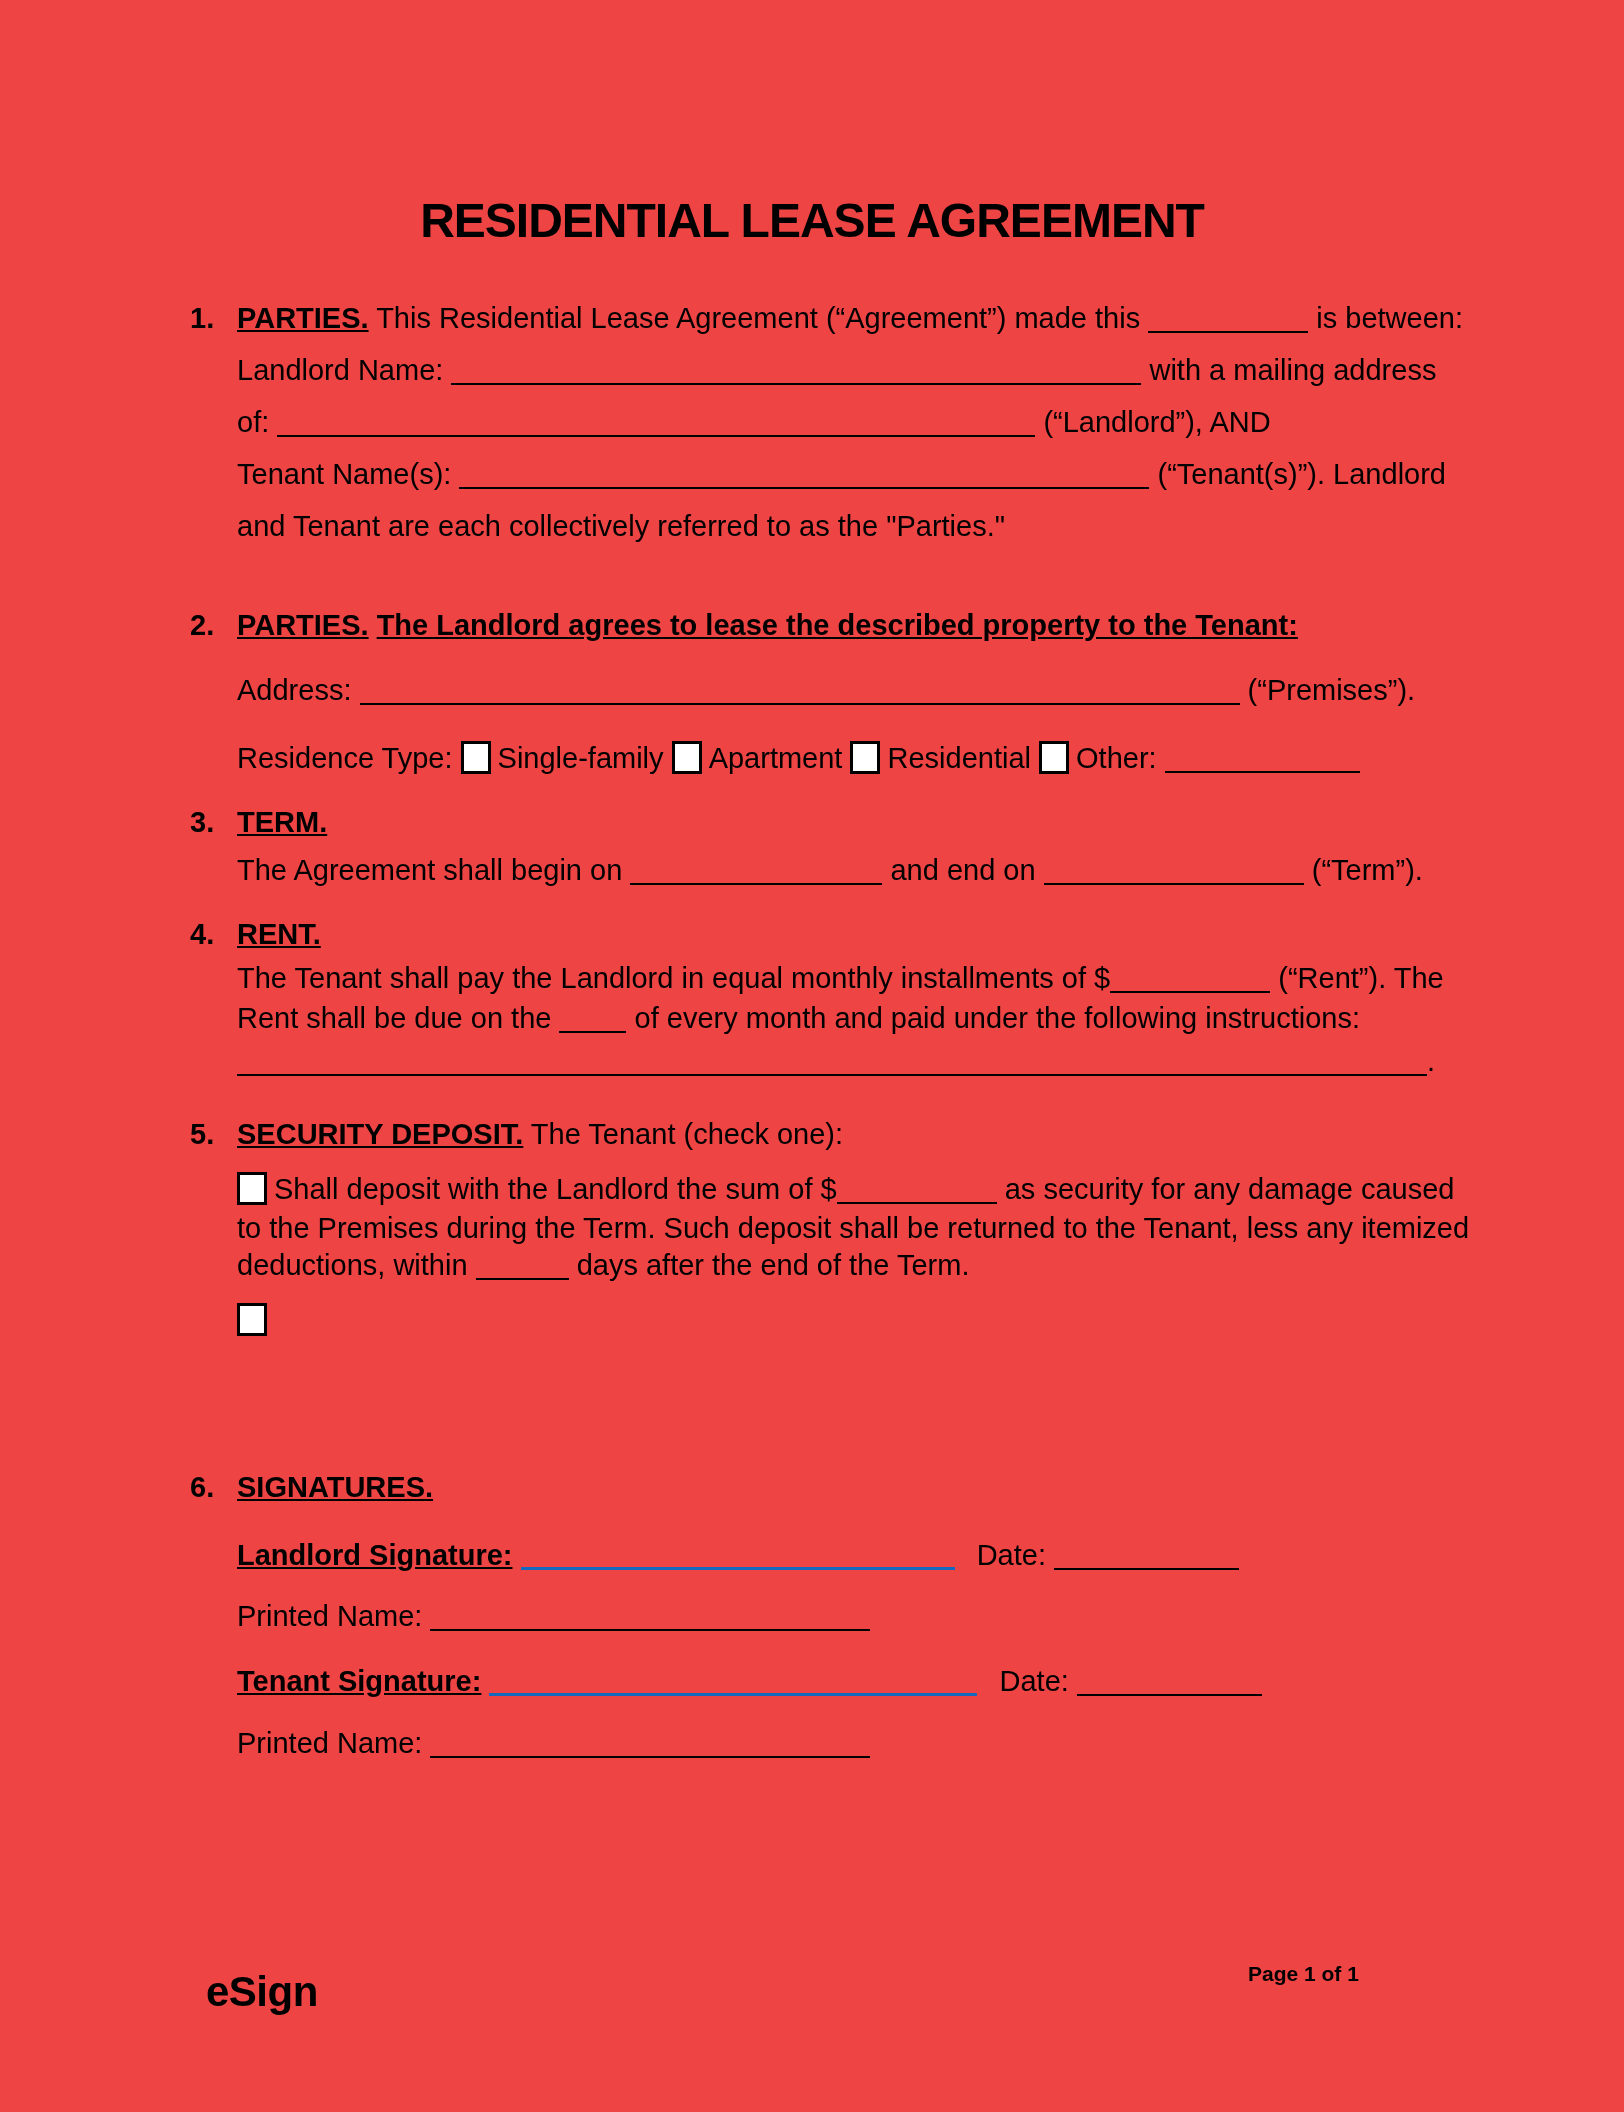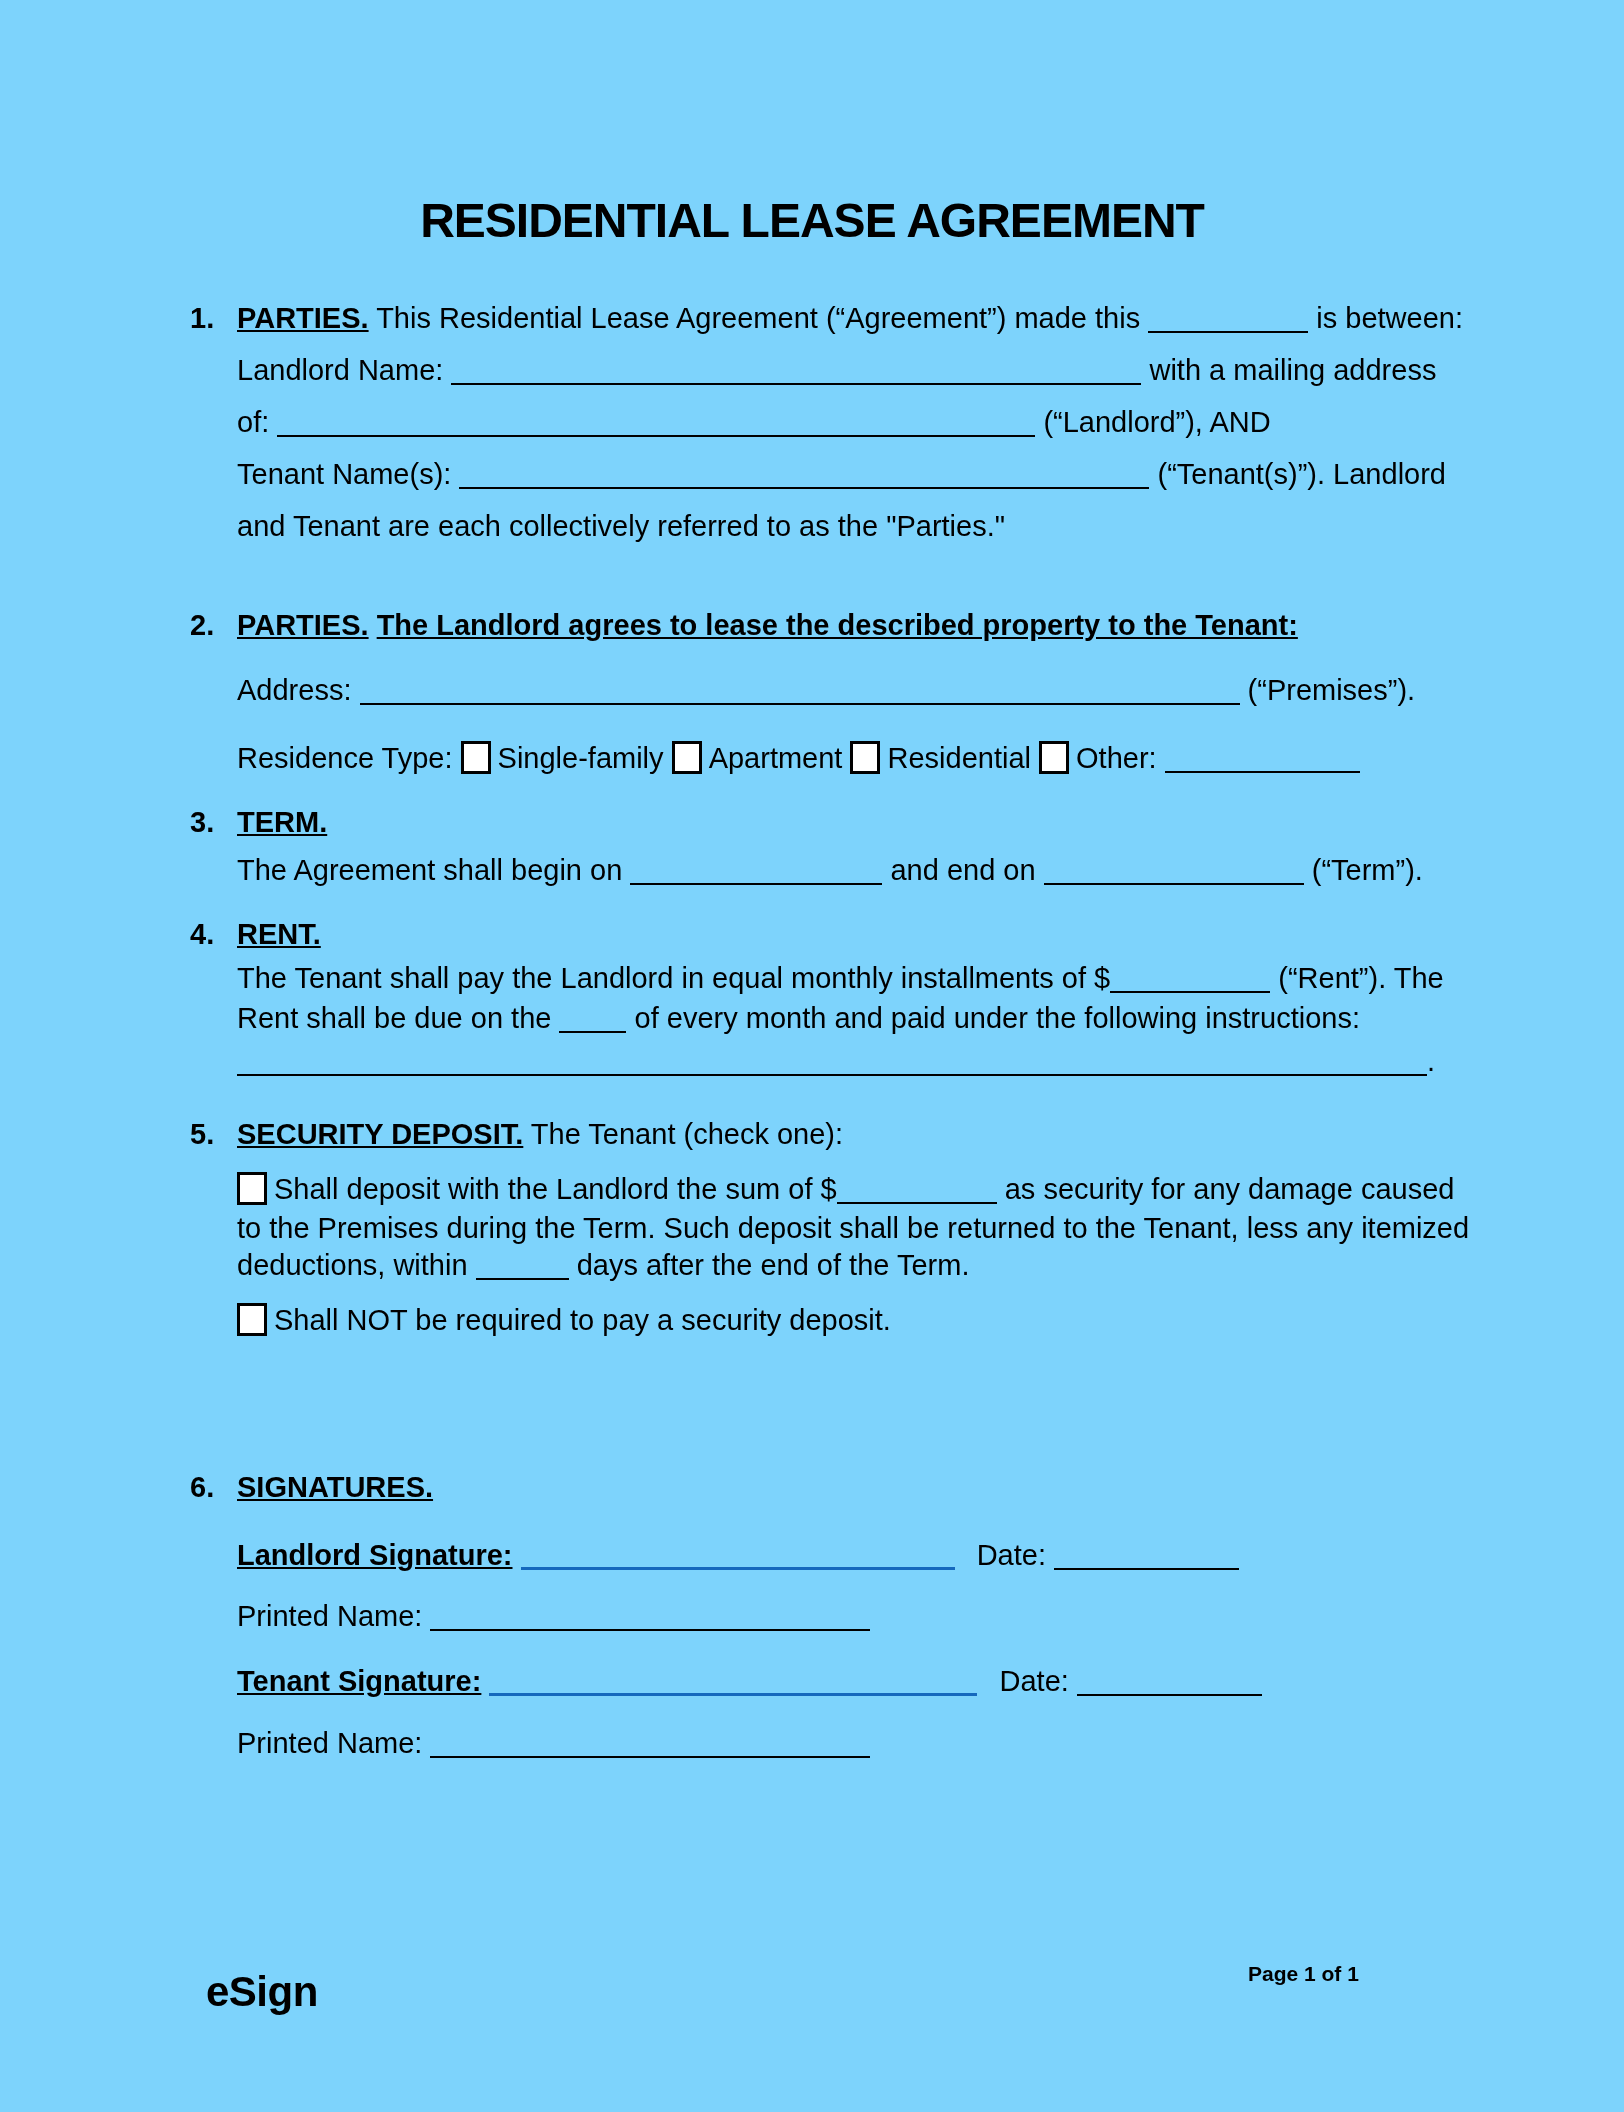--- a/index.html
+++ b/index.html
@@ -1,20 +1,20 @@
 <!DOCTYPE html>
 <html><head>
 <meta charset="utf-8">
 <style>
   html,body{margin:0;padding:0;background:#e8e8e8;}
   .page{
     position:relative;
     width:1624px;height:2112px;
     margin:0 auto;
-    background:#7dd3fc;
+    background:#ef4444;
     font-family:"Liberation Sans", sans-serif;
     font-size:29px;
     color:#000;
     overflow:hidden;
   }
   .title{
     position:absolute;
     left:0;right:0;top:196px;
     text-align:center;
     font-size:48px;
@@ -158,21 +158,21 @@
   </div>
   <div class="line" style="top:1211px">
     <span>to the Premises during the Term. Such deposit shall be returned to the Tenant, less any itemized</span>
   </div>
   <div class="line" style="top:1248px">
     <span>deductions, within</span>
     <span class="blank" style="width:93px"></span>
     <span>days after the end of the Term.</span>
   </div>
   <div class="line" style="top:1303px">
-    <span class="checkbox"></span><span>Shall NOT be required to pay a security deposit.</span>
+    <span class="checkbox"></span>
   </div>
 
   <div class="line" style="top:1470px">
     <span class="num">6.</span>
     <span class="b">SIGNATURES.</span>
   </div>
   <div class="line" style="top:1538px">
     <span class="b">Landlord Signature:</span>
     <span class="blank sig" style="width:434px"></span>
     <span class="datecol">Date:</span>

